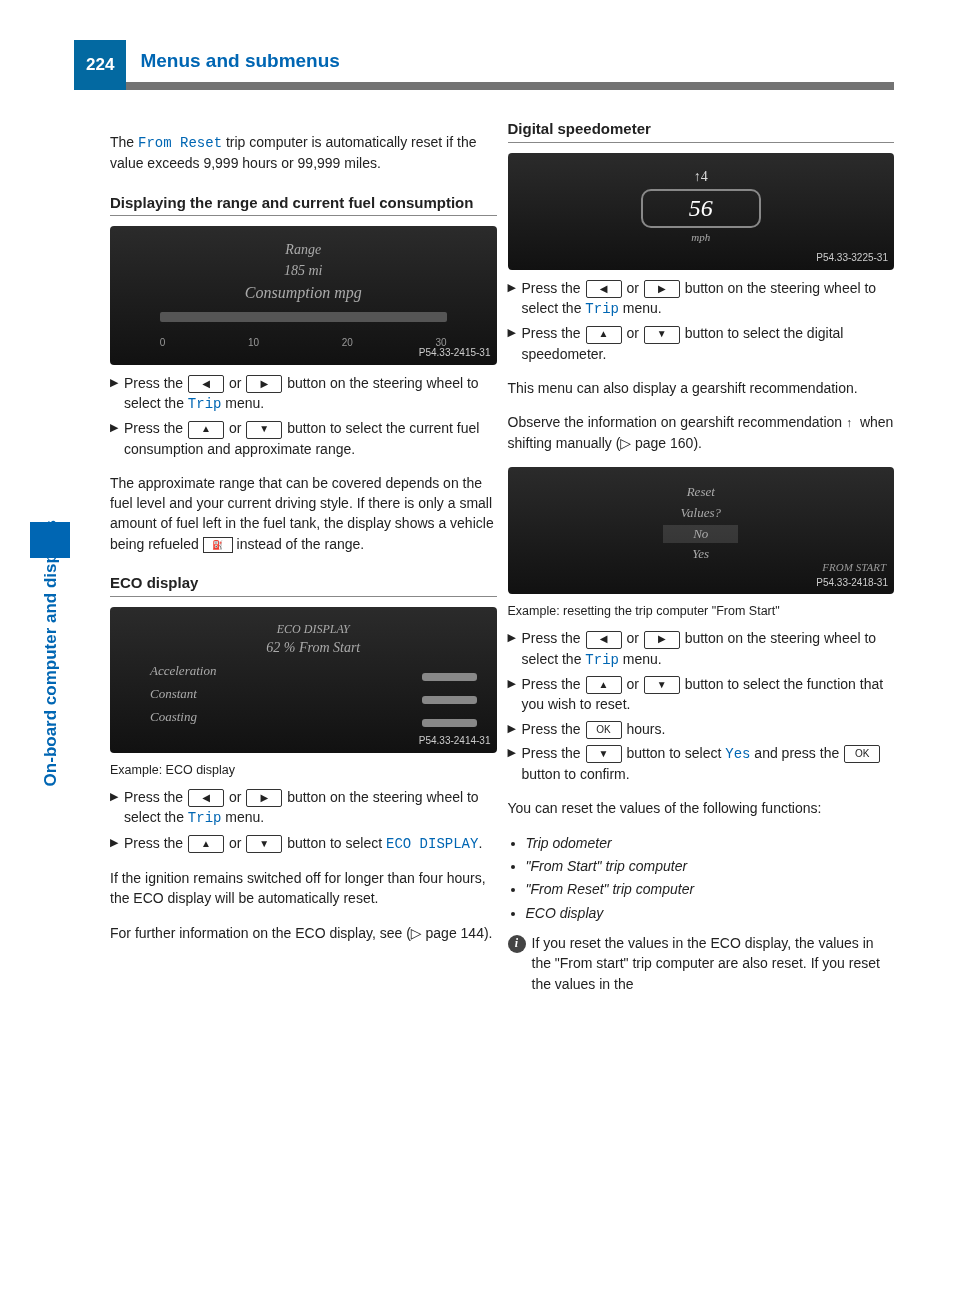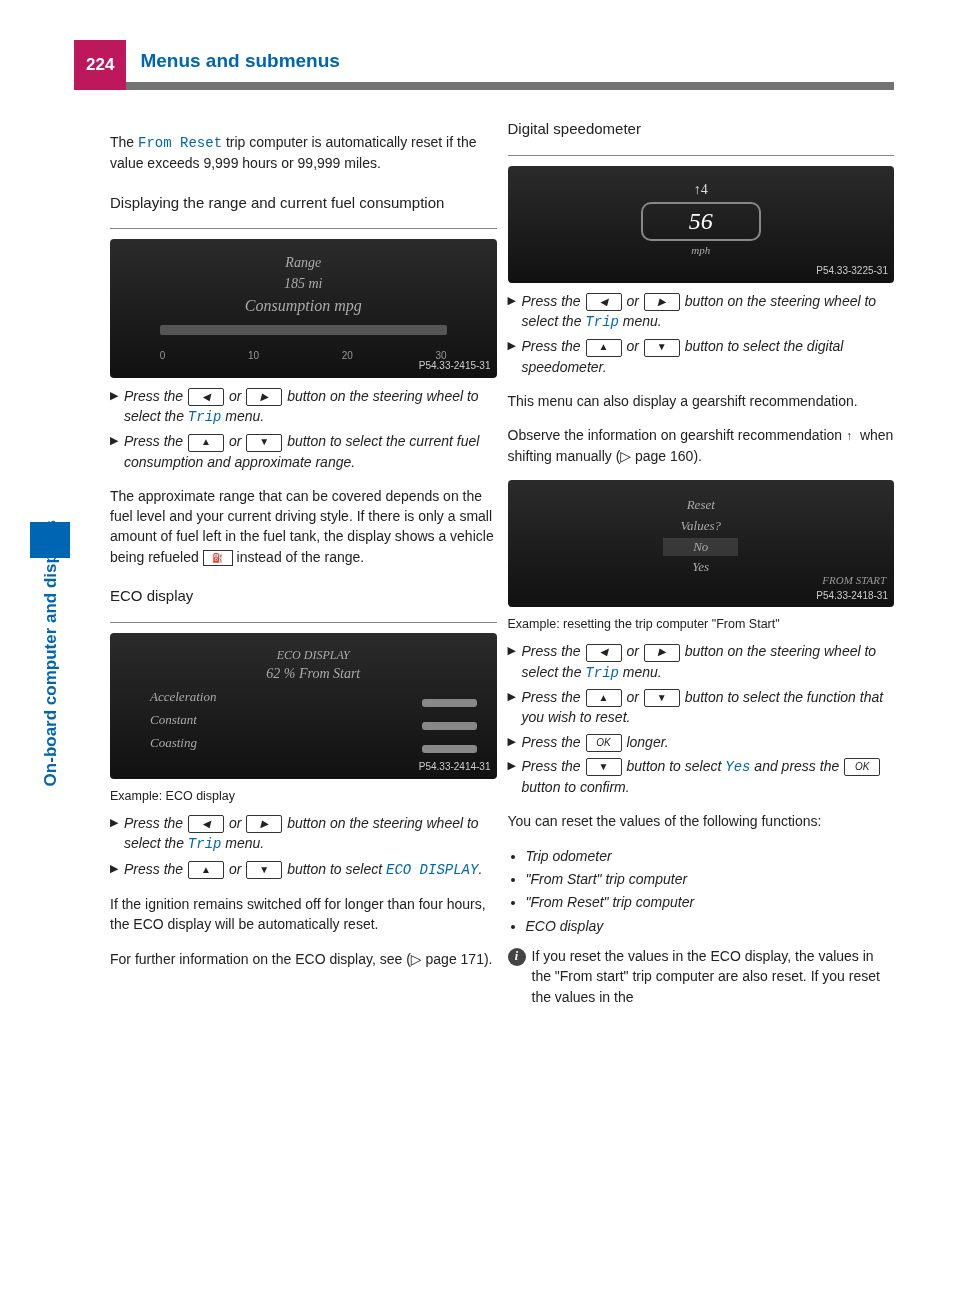--- a/index.html
+++ b/index.html
@@ -15,21 +15,21 @@
     padding: 40px 60px 40px 40px;
     position: relative;
   }
   .header {
     display: flex;
     align-items: stretch;
     margin-bottom: 28px;
     margin-left: 34px;
   }
   .page-num-box {
-    background: #be185d;
+    background: #0369a1;
     color: #fff;
     font-weight: bold;
     font-size: 17px;
     padding: 10px 12px;
     display: flex;
     align-items: center;
   }
   .header-title {
     color: #0066b3;
     font-weight: bold;
@@ -69,24 +69,24 @@
     gap: 11px;
     margin-left: 70px;
   }
   .col {
     flex: 1;
     min-width: 0;
     line-height: 1.45;
   }
   .mono { font-family: "Courier New", monospace; color: #0066b3; }
   .subhead {
-    font-weight: normal;
+    font-weight: bold;
     font-size: 15px;
     border-bottom: 1px solid #888;
-    padding-bottom: 15px;
+    padding-bottom: 2px;
     margin: 18px 0 10px 0;
   }
   .display-img {
     background: linear-gradient(#2b2b2b, #111);
     color: #aaa;
     font-style: italic;
     font-family: Georgia, serif;
     border-radius: 4px;
     padding: 14px;
     position: relative;
@@ -126,21 +126,21 @@
   .step {
     display: flex;
     margin: 4px 0;
   }
   .step .marker {
     width: 14px;
     flex-shrink: 0;
     font-size: 11px;
     padding-top: 2px;
   }
-  .step .text { flex: 1; font-style: italic; }
+  .step .text { flex: 1; }
   .keybtn {
     display: inline-flex;
     align-items: center;
     justify-content: center;
     min-width: 26px;
     height: 16px;
     border: 1px solid #333;
     border-radius: 2px;
     font-size: 10px;
     vertical-align: middle;
@@ -269,21 +269,21 @@
         </div>
       </div>
       <div class="step">
         <div class="marker">▶</div>
         <div class="text">
           <span>Press the </span><span class="keybtn">▲</span><span> or </span><span class="keybtn">▼</span><span> button to select </span><span class="mono">ECO DISPLAY</span><span>.</span>
         </div>
       </div>
 
       <p>If the ignition remains switched off for longer than four hours, the ECO display will be automatically reset.</p>
-      <p>For further information on the ECO display, see (▷ page 171).</p>
+      <p>For further information on the ECO display, see (▷ page 144).</p>
     </div>
 
     <div class="col">
       <div class="subhead" style="margin-top:0;">Digital speedometer</div>
 
       <div class="display-img" style="padding:14px 14px 24px 14px;">
         <div class="speedo">
           <div class="arrow">↑4</div>
           <div class="box">56</div>
           <div class="unit">mph</div>
@@ -329,21 +329,21 @@
       </div>
       <div class="step">
         <div class="marker">▶</div>
         <div class="text">
           <span>Press the </span><span class="keybtn">▲</span><span> or </span><span class="keybtn">▼</span><span> button to select the function that you wish to reset.</span>
         </div>
       </div>
       <div class="step">
         <div class="marker">▶</div>
         <div class="text">
-          <span>Press the </span><span class="keybtn">OK</span><span> longer.</span>
+          <span>Press the </span><span class="keybtn">OK</span><span> hours.</span>
         </div>
       </div>
       <div class="step">
         <div class="marker">▶</div>
         <div class="text">
           <span>Press the </span><span class="keybtn">▼</span><span> button to select </span><span class="mono">Yes</span><span> and press the </span><span class="keybtn">OK</span><span> button to confirm.</span>
         </div>
       </div>
 
       <p>You can reset the values of the following functions:</p>

